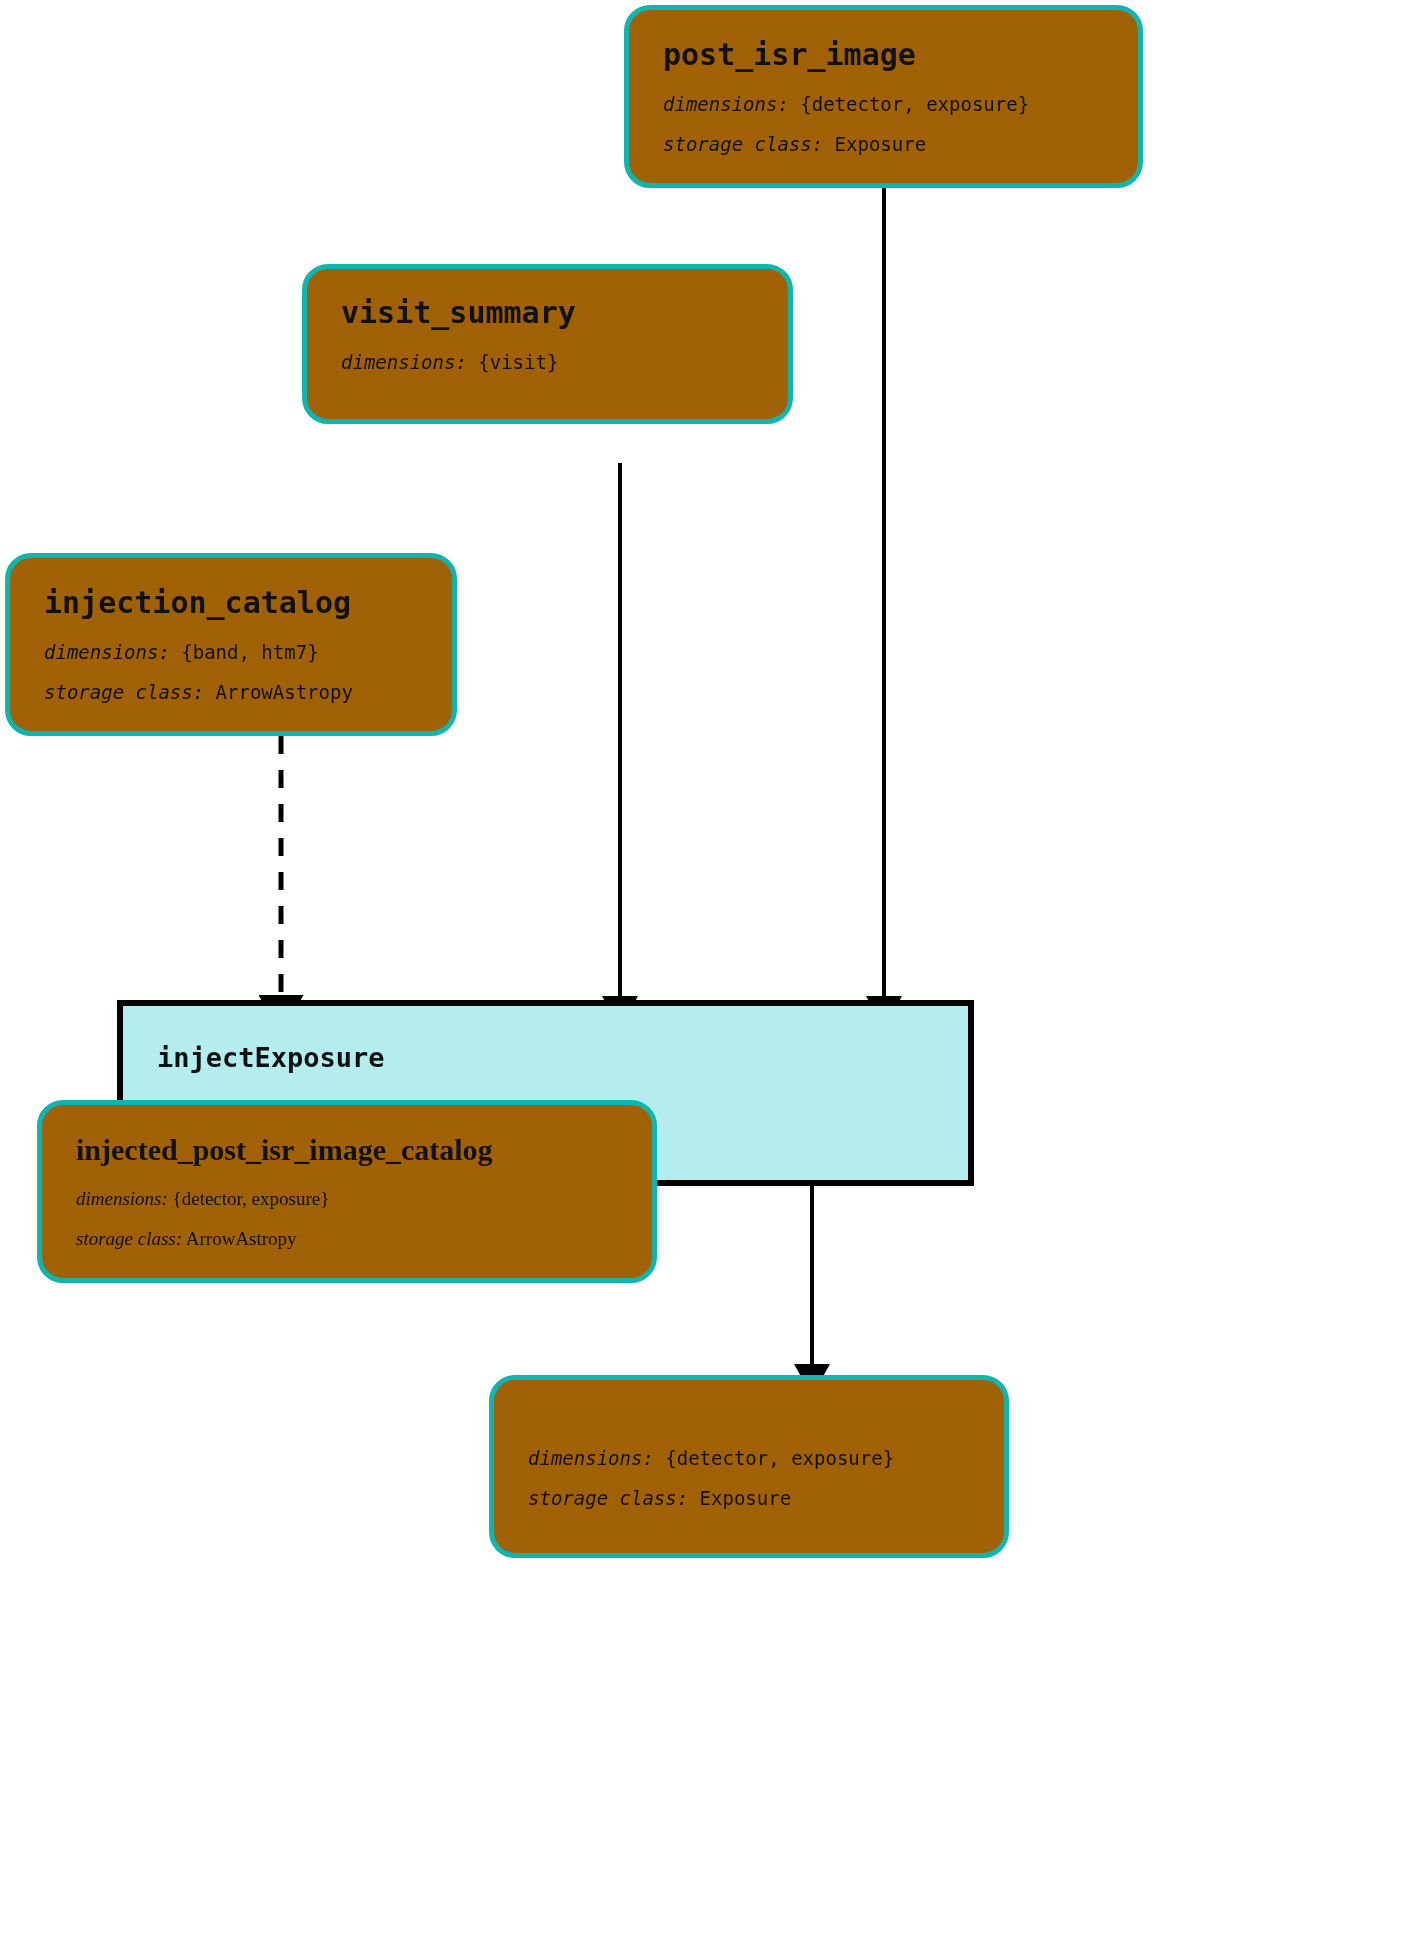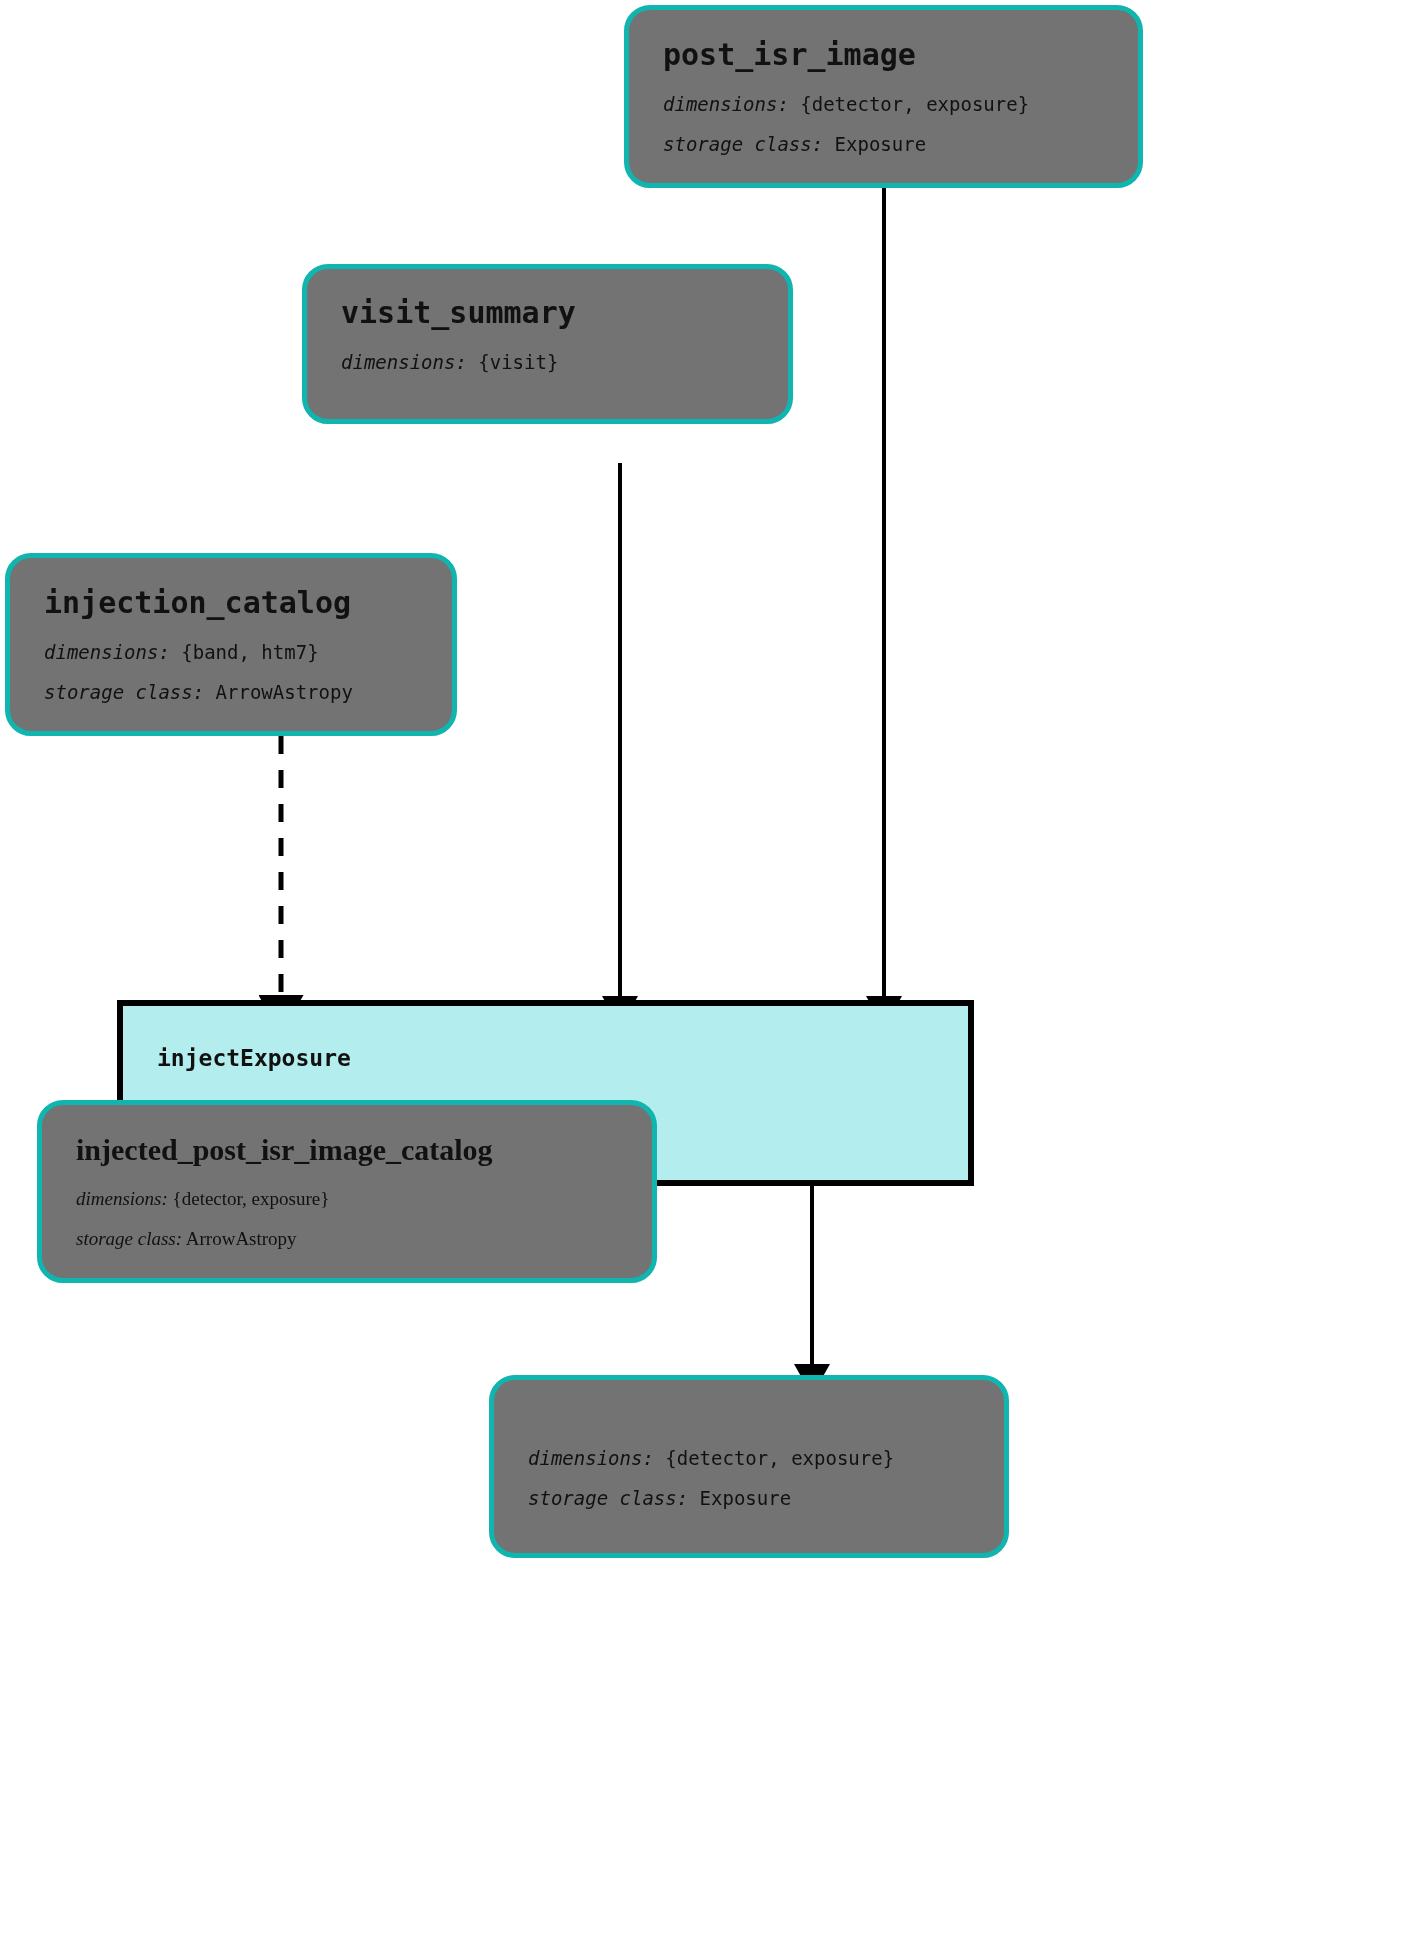--- a/index.html
+++ b/index.html
@@ -26,21 +26,21 @@
     pointer-events: none;
   }
   .node {
     position: absolute;
     box-sizing: border-box;
     display: flex;
     flex-direction: column;
     justify-content: center;
   }
   .node.dataset {
-    background: #737373;
+    background: #a16207;
     border: 5px solid #0fb5ae;
     border-radius: 26px;
     justify-content: center;
   }
   .node.task {
     background: #b3eded;
     border: 6px solid #000000;
     border-radius: 0;
   }
   .node-title {
@@ -53,21 +53,21 @@
   }
   .node-line {
     font-size: 19px;
     color: #111111;
     white-space: nowrap;
     line-height: 1.1;
   }
   .node-line .lbl {
     font-style: italic;
   }
-  .task .node-title { font-size: 23px; }
+  .task .node-title { font-size: 27px; }
   .task .node-line { font-size: 25px; }
   .task .mono-path { font-size: 25px; font-style: normal; }
   .pad {
     padding-left: 34px;
     padding-right: 34px;
   }
   .row-gap { height: 23px; }
   .row-gap-sm { height: 19px; }
 </style>
 </head>

